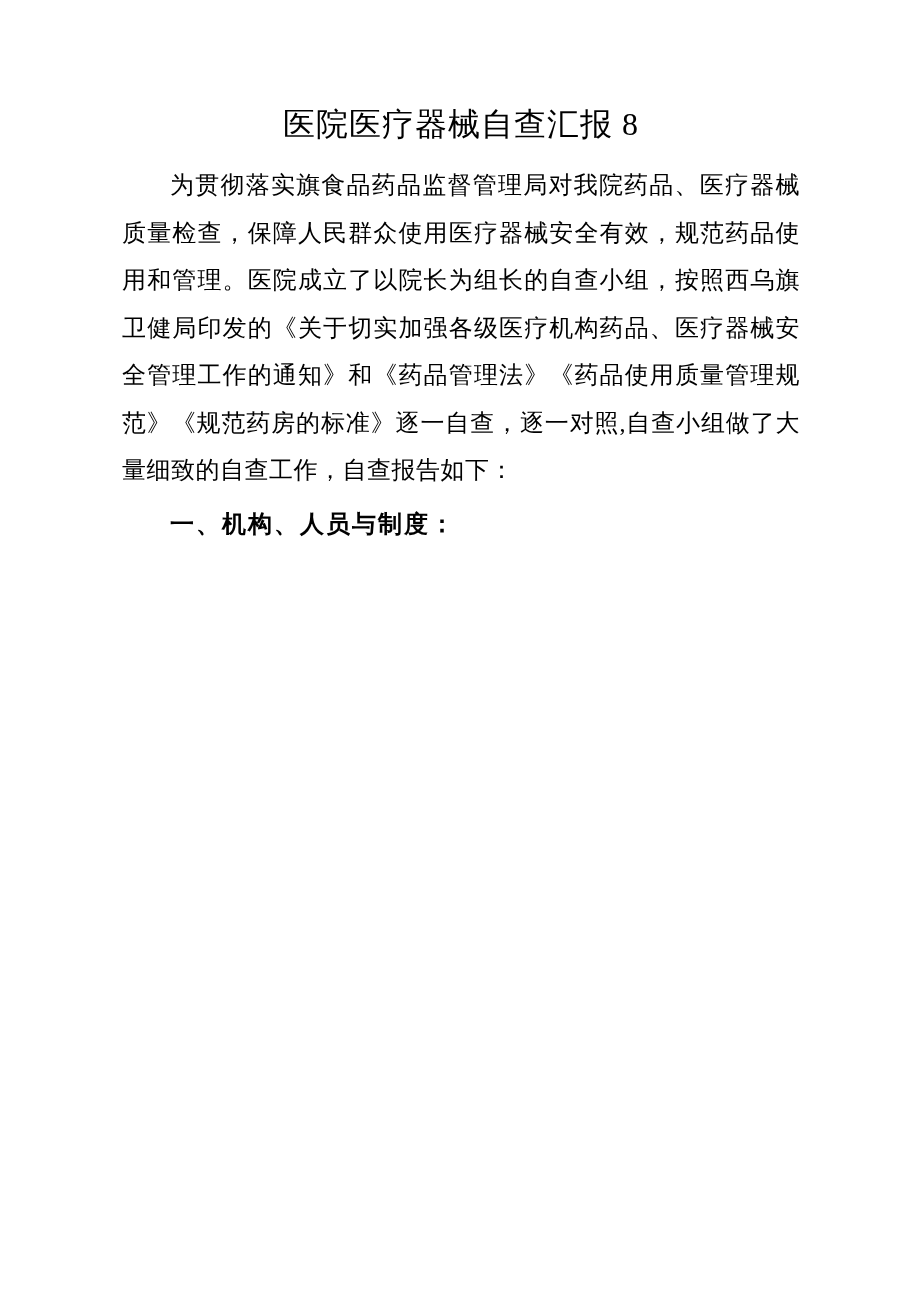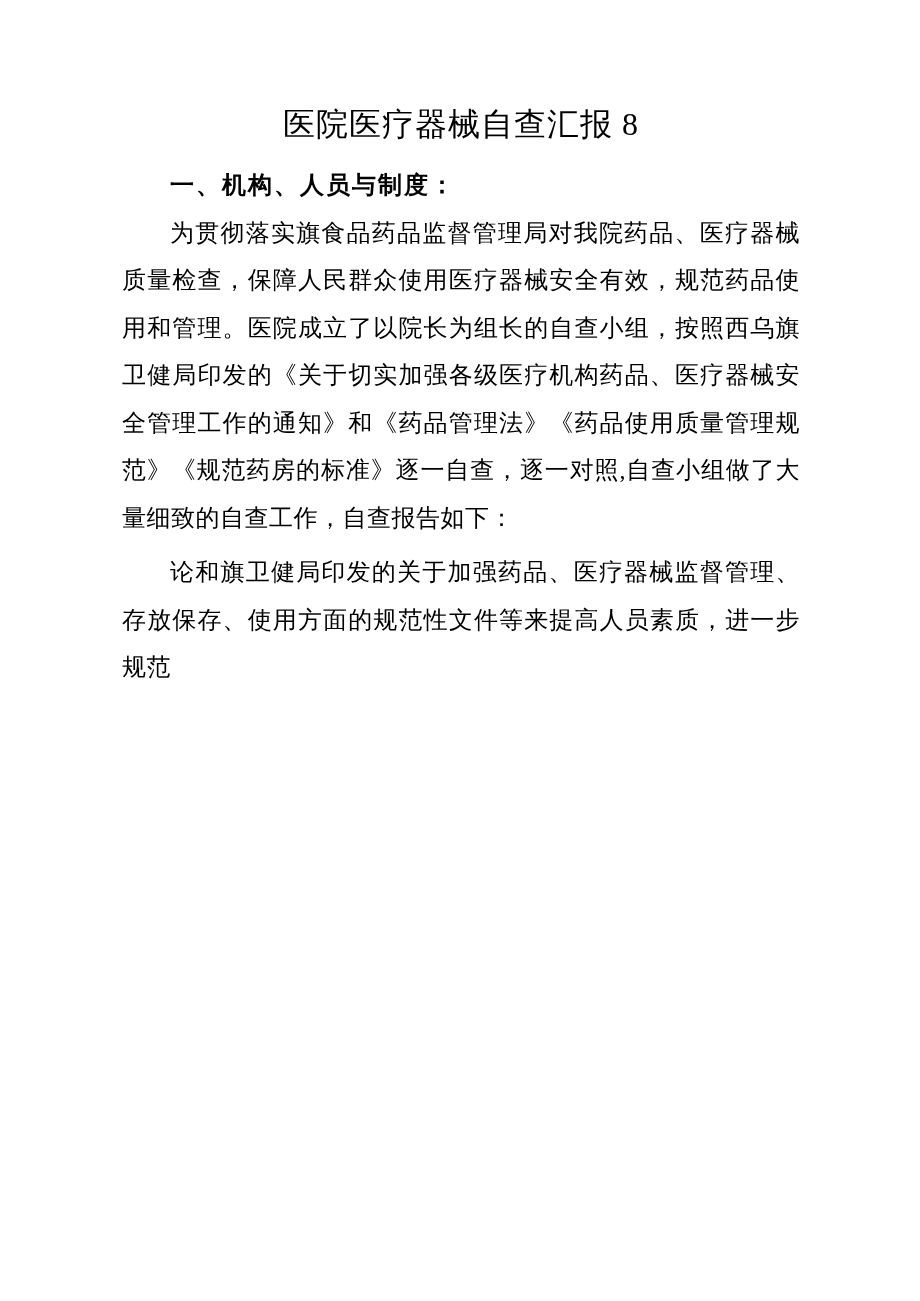--- a/index.html
+++ b/index.html
@@ -46,20 +46,19 @@
   .para.cont {
     margin-top: 7px;
   }
 </style>
 </head>
 <body>
 
 <div class="page">
   <h1 class="doc-title">医院医疗器械自查汇报 8</h1>
 
+  <p class="para">为贯彻落实旗食品药品监督管理局对我院药品、医疗器械质量检查，保障人民群众使用医疗器械安全有效，规范药品使用和管理。医院成立了以院长为组长的自查小组，按照西乌旗卫健局印发的《关于切实加强各级医疗机构药品、医疗器械安全管理工作的通知》和《药品管理法》《药品使用质量管理规范》《规范药房的标准》逐一自查，逐一对照,自查小组做了大量细致的自查工作，自查报告如下：</p>
+
   <p class="para heading">一、机构、人员与制度：</p>
-
-  <p class="para">为贯彻落实旗食品药品监督管理局对我院药品、医疗器械质量检查，保障人民群众使用医疗器械安全有效，规范药品使用和管理。医院成立了以院长为组长的自查小组，按照西乌旗卫健局印发的《关于切实加强各级医疗机构药品、医疗器械安全管理工作的通知》和《药品管理法》《药品使用质量管理规范》《规范药房的标准》逐一自查，逐一对照,自查小组做了大量细致的自查工作，自查报告如下：</p>
 
 
 
-  <p class="para cont">论和旗卫健局印发的关于加强药品、医疗器械监督管理、存放保存、使用方面的规范性文件等来提高人员素质，进一步规范</p>
 </div>
 
 </body></html>

